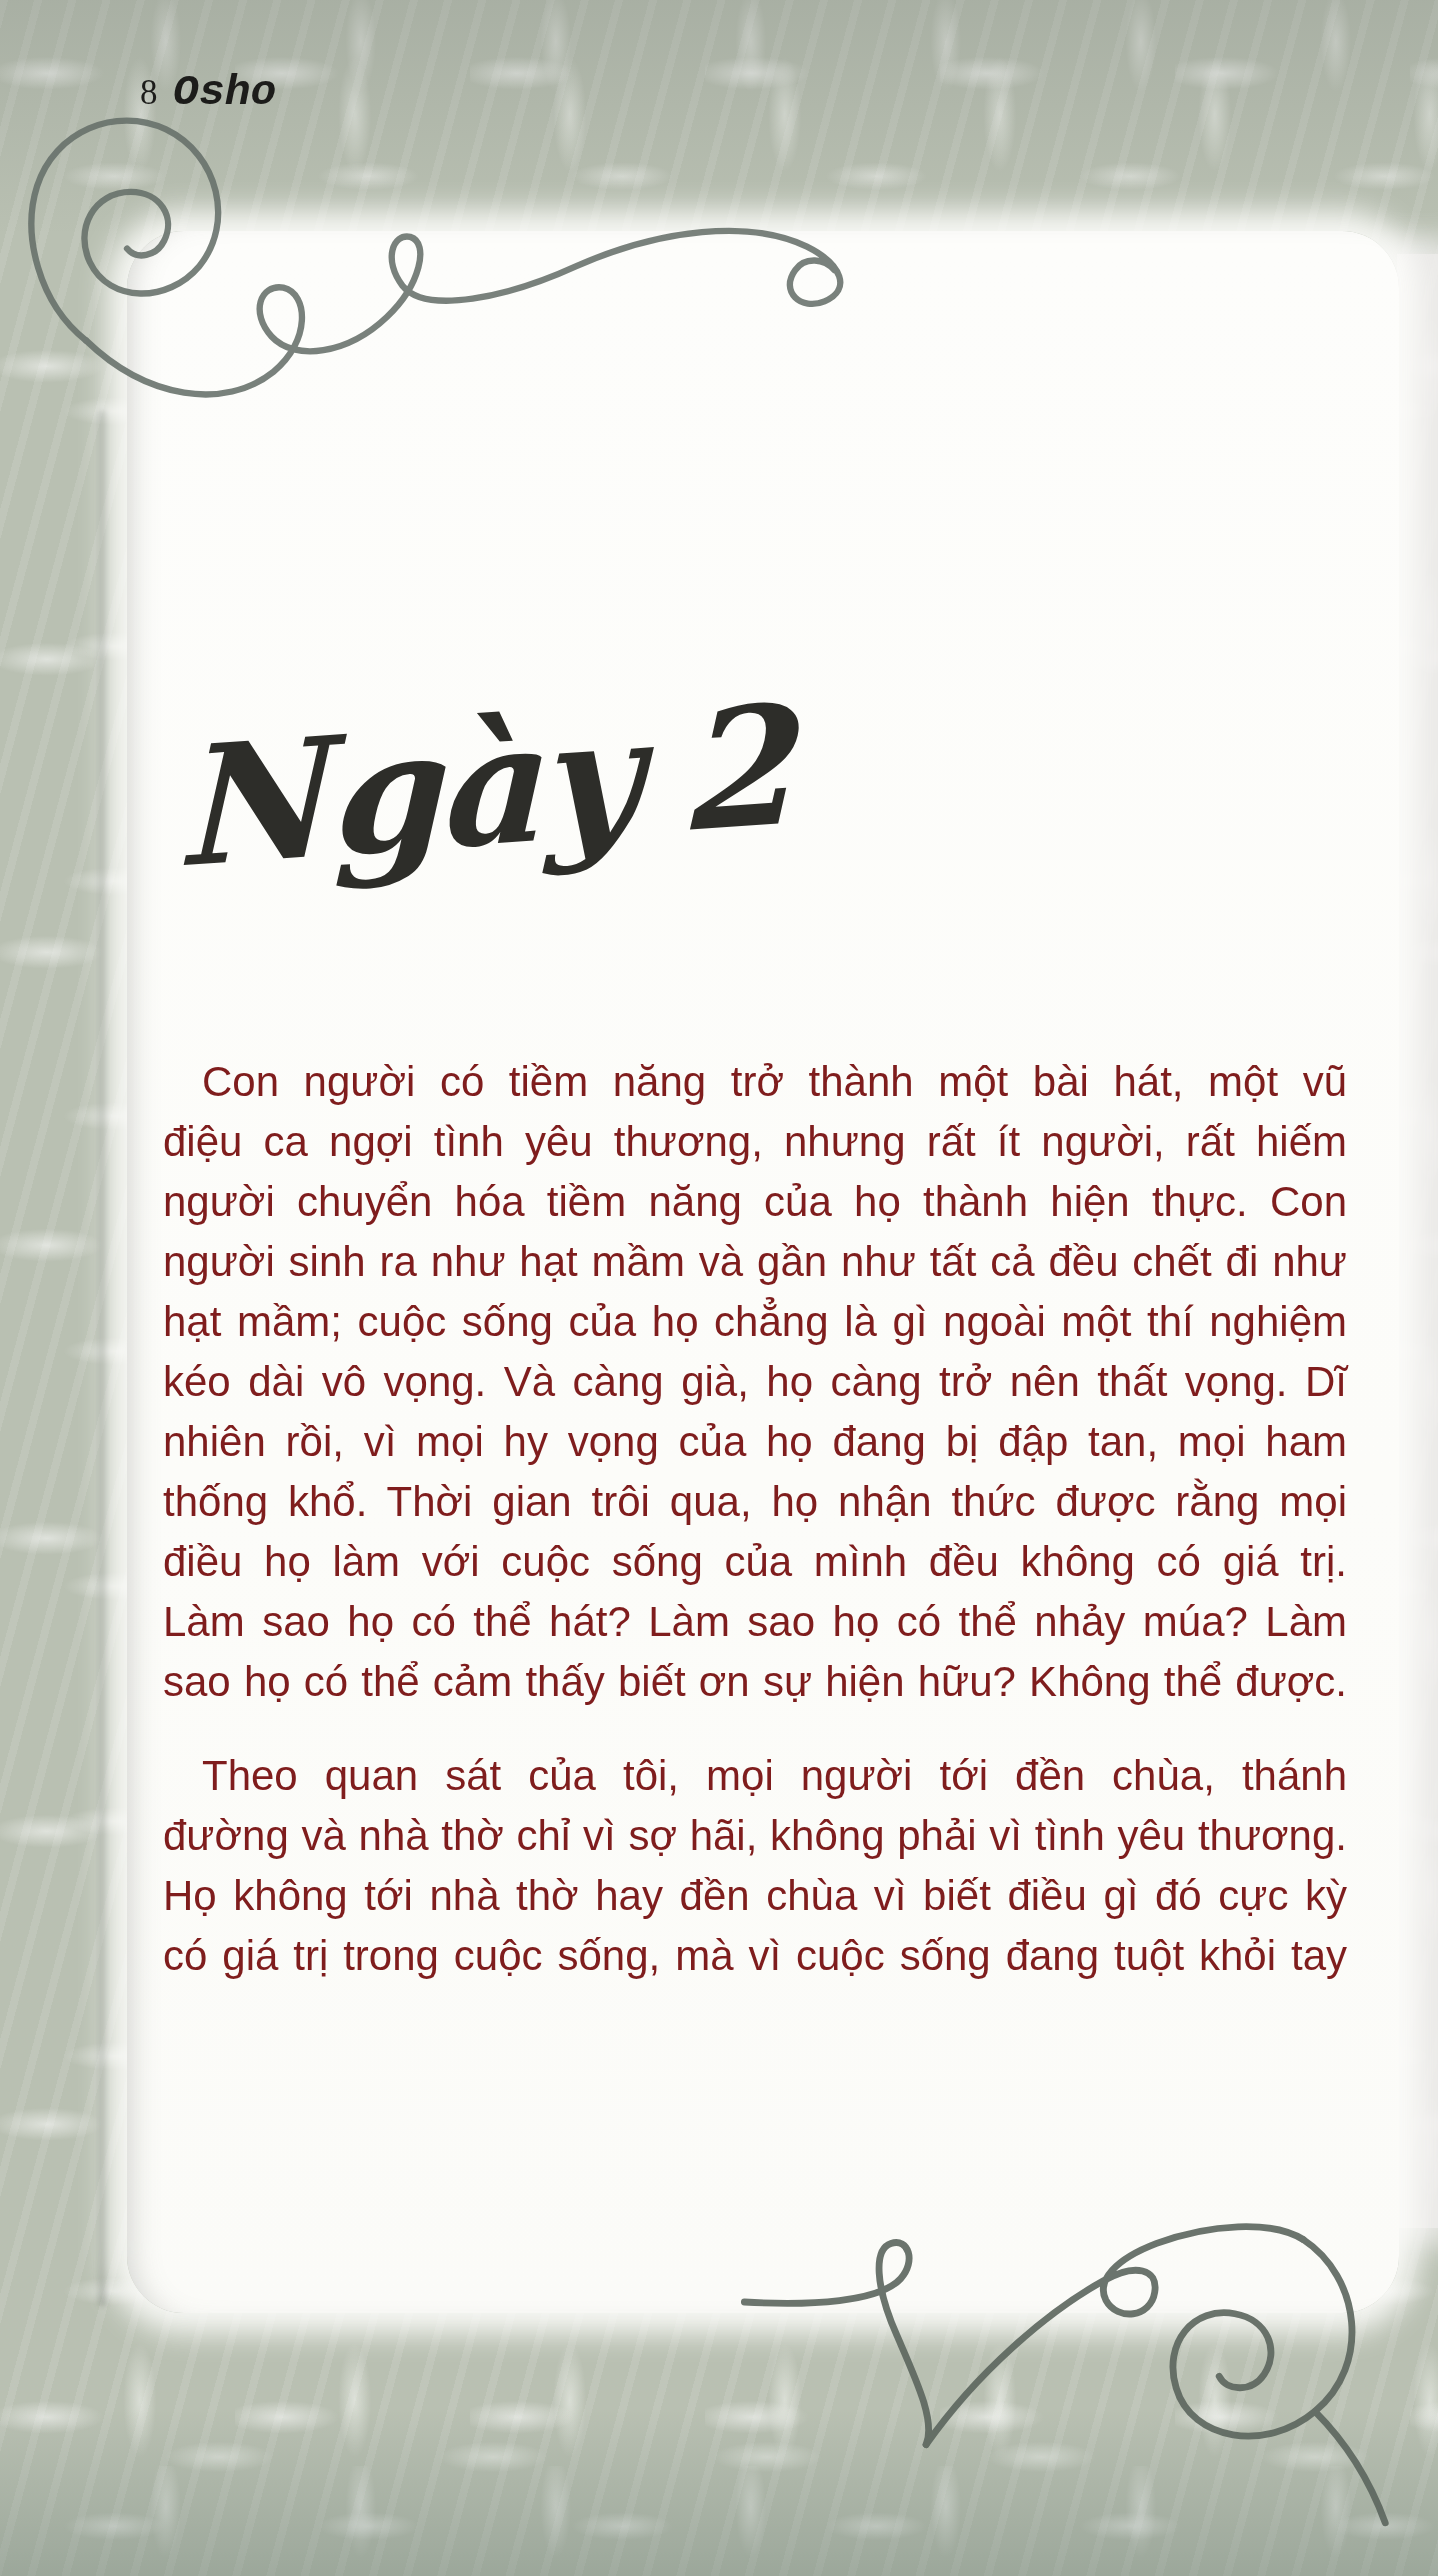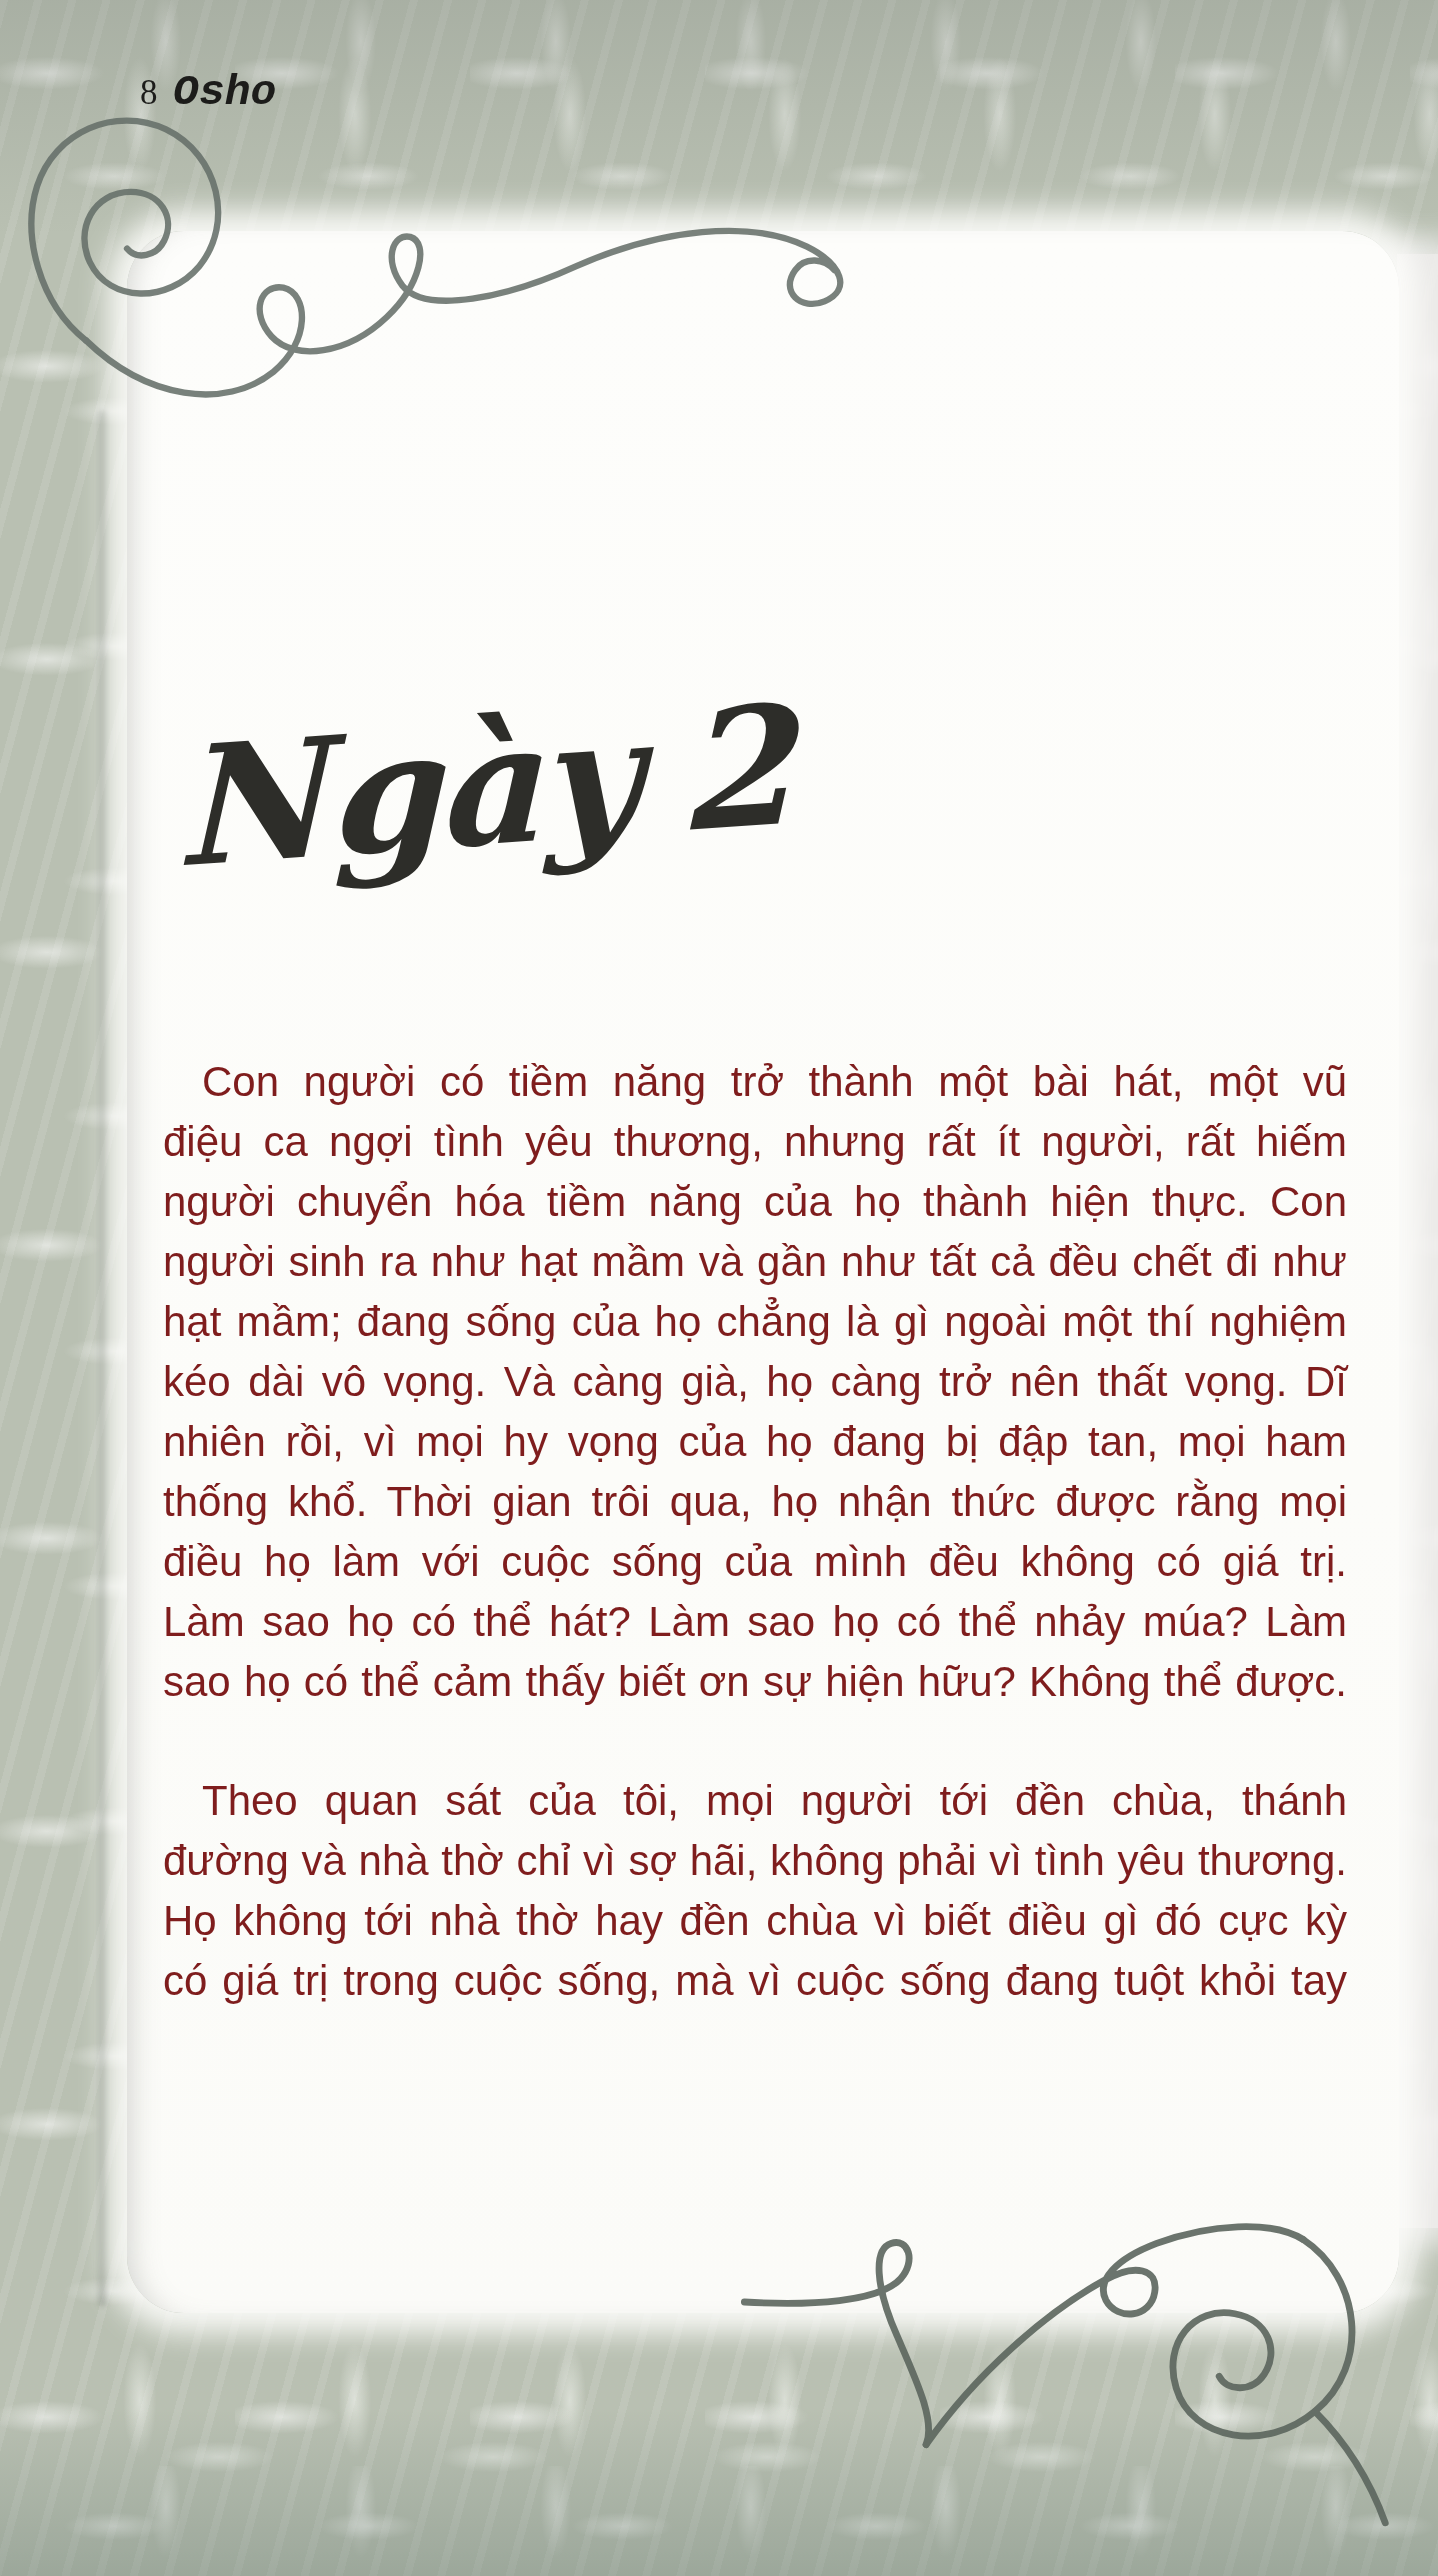--- a/index.html
+++ b/index.html
@@ -52,21 +52,21 @@
     font-family:"DejaVu Serif",serif;font-style:italic;font-weight:bold;
     font-size:164px;line-height:1;color:#2d2d29;
     transform:rotate(-4deg) skewX(-6deg);transform-origin:left top;
     letter-spacing:-3.9px;
   }
   .textblock{
     position:absolute;left:163px;top:1052px;width:1184px;
     color:#7f1d1d;font-size:42px;line-height:60px;
   }
   .para{margin:0;}
-  .para + .para{margin-top:59px;}
+  .para + .para{margin-top:34px;}
   .line{
     text-align:justify;
     -moz-text-align-last:justify;
     text-align-last:justify;
     white-space:normal;
   }
   .indent{text-indent:39px;}
 </style>
 </head>
 <body>
@@ -100,21 +100,21 @@
 </svg>
 
 <div class="chapter-title">Ngày 2</div>
 
 <div class="textblock">
   <div class="para">
     <div class="line indent">Con người có tiềm năng trở thành một bài hát, một vũ</div>
     <div class="line">điệu ca ngợi tình yêu thương, nhưng rất ít người, rất hiếm</div>
     <div class="line">người chuyển hóa tiềm năng của họ thành hiện thực. Con</div>
     <div class="line">người sinh ra như hạt mầm và gần như tất cả đều chết đi như</div>
-    <div class="line">hạt mầm; đang sống của họ chẳng là gì ngoài một thí nghiệm</div>
+    <div class="line">hạt mầm; cuộc sống của họ chẳng là gì ngoài một thí nghiệm</div>
     <div class="line">kéo dài vô vọng. Và càng già, họ càng trở nên thất vọng. Dĩ</div>
     <div class="line">nhiên rồi, vì mọi hy vọng của họ đang bị đập tan, mọi ham</div>
     <div class="line">thống khổ. Thời gian trôi qua, họ nhận thức được rằng mọi</div>
     <div class="line">điều họ làm với cuộc sống của mình đều không có giá trị.</div>
     <div class="line">Làm sao họ có thể hát? Làm sao họ có thể nhảy múa? Làm</div>
     <div class="line">sao họ có thể cảm thấy biết ơn sự hiện hữu? Không thể được.</div>
   </div>
   <div class="para">
     <div class="line indent">Theo quan sát của tôi, mọi người tới đền chùa, thánh</div>
     <div class="line">đường và nhà thờ chỉ vì sợ hãi, không phải vì tình yêu thương.</div>

